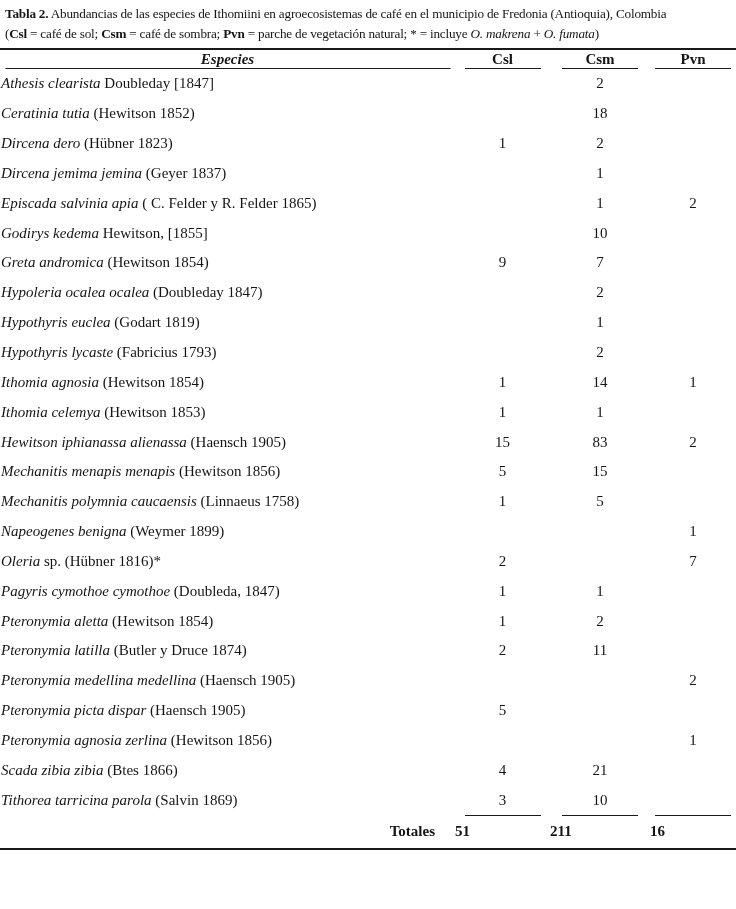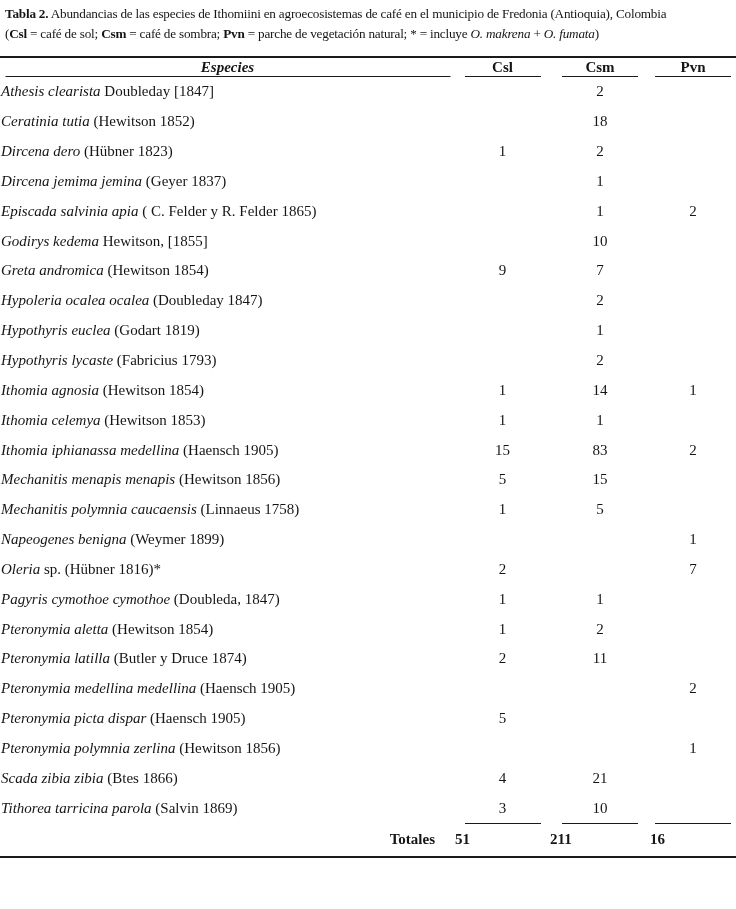--- a/index.html
+++ b/index.html
@@ -3,21 +3,21 @@
 <meta charset="utf-8">
 <style>
   * { margin:0; padding:0; box-sizing:border-box; }
   html,body {
     width:736px; height:909px; overflow:hidden;
     background:#ffffff; color:#151515;
     font-family:"Liberation Serif","DejaVu Serif",serif;
   }
   .caption {
     padding:4px 5px 0 5px;
-    height:56px;
+    height:48px;
     font-size:13.2px;
     letter-spacing:-0.2px;
     line-height:20px;
     white-space:nowrap;
     overflow:hidden;
   }
   .caption .b { font-weight:bold; }
   .caption .i { font-style:italic;margin-top:12px; }
 
   table {
@@ -176,21 +176,21 @@
         <td class="num">14</td>
         <td class="num">1</td>
       </tr>
       <tr>
         <td class="sp"><span class="i">Ithomia celemya</span><span> (Hewitson 1853)</span></td>
         <td class="num">1</td>
         <td class="num">1</td>
         <td class="num"></td>
       </tr>
       <tr>
-        <td class="sp"><span class="i">Ithomia iphianassa medellina</span><span> (Haensch 1905)</span></td>
+        <td class="sp"><span class="i">Hewitson iphianassa alienassa</span><span> (Haensch 1905)</span></td>
         <td class="num">15</td>
         <td class="num">83</td>
         <td class="num">2</td>
       </tr>
       <tr>
         <td class="sp"><span class="i">Mechanitis menapis menapis</span><span> (Hewitson 1856)</span></td>
         <td class="num">5</td>
         <td class="num">15</td>
         <td class="num"></td>
       </tr>
@@ -236,21 +236,21 @@
         <td class="num"></td>
         <td class="num">2</td>
       </tr>
       <tr>
         <td class="sp"><span class="i">Pteronymia picta dispar</span><span> (Haensch 1905)</span></td>
         <td class="num">5</td>
         <td class="num"></td>
         <td class="num"></td>
       </tr>
       <tr>
-        <td class="sp"><span class="i">Pteronymia polymnia zerlina</span><span> (Hewitson 1856)</span></td>
+        <td class="sp"><span class="i">Pteronymia agnosia zerlina</span><span> (Hewitson 1856)</span></td>
         <td class="num"></td>
         <td class="num"></td>
         <td class="num">1</td>
       </tr>
       <tr>
         <td class="sp"><span class="i">Scada zibia zibia</span><span> (Btes 1866)</span></td>
         <td class="num">4</td>
         <td class="num">21</td>
         <td class="num"></td>
       </tr>

